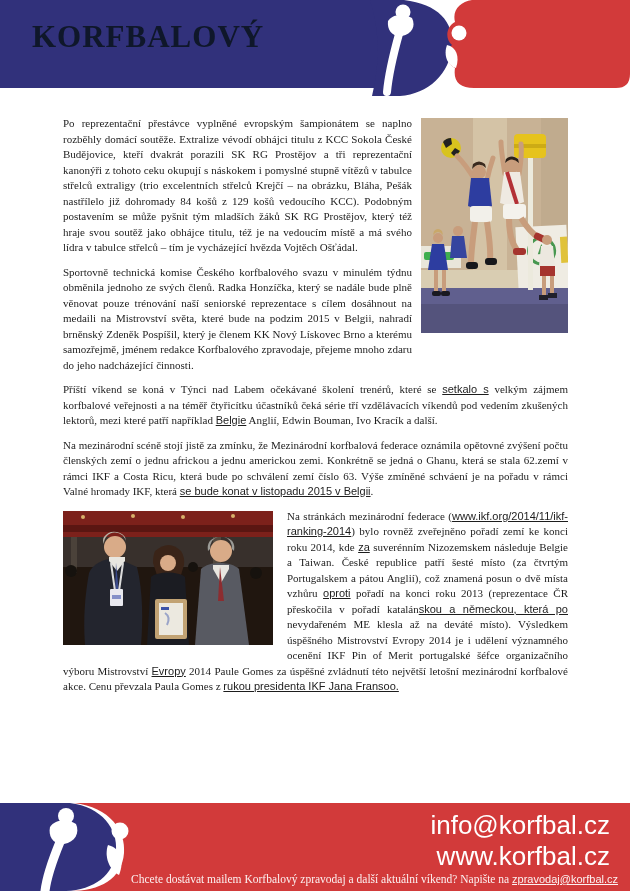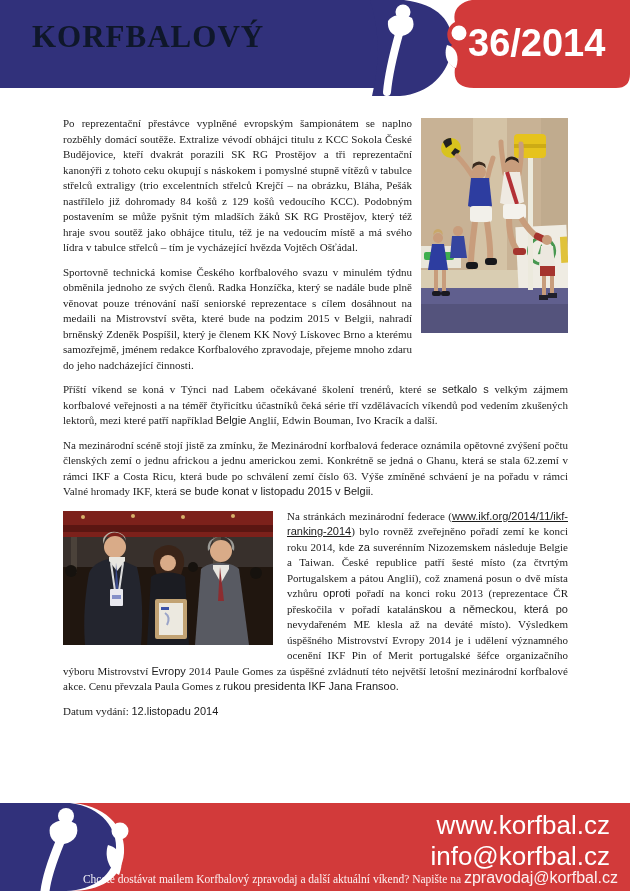--- a/index.html
+++ b/index.html
@@ -11,33 +11,33 @@
   .t1{position:absolute;left:32px;top:8px;font-family:"Liberation Serif",serif;
       font-weight:bold;font-size:31px;color:#0f172a;letter-spacing:1px;white-space:nowrap;margin-top:11px;}
   .t2{position:absolute;left:32px;top:46px;font-family:"Liberation Sans",sans-serif;
       font-weight:400;font-size:30px;color:#fff;letter-spacing:2px;white-space:nowrap;}
   .issue{position:absolute;left:468px;top:0;width:160px;height:88px;line-height:86px;
       font-family:"Liberation Sans",sans-serif;font-weight:bold;font-size:38px;color:#fff;}
   
   .content{position:absolute;left:63px;top:116px;width:505px;color:#1d1d1d;
       font-size:11px;line-height:15.5px;text-align:justify;}
   .content p{margin:0 0 9px 0;}
-  .sans{font-family:"Liberation Sans",sans-serif;}
+  .sans{font-family:"Liberation Sans",sans-serif;text-decoration:underline;}
   .u{text-decoration:underline;}
   .photo-match{float:right;width:147px;height:215px;margin:2px 0 10px 9px;display:block;}
   .photo-award{float:left;width:210px;height:134px;margin:2px 14px 7px 0;display:block;}
   .date{margin-top:14px;}
   
   .footer{position:absolute;left:0;bottom:0;width:630px;height:88px;background:var(--red,#d23a3a);}
   .footer-logo{position:absolute;left:0;bottom:0;width:140px;height:88px;display:block;}
   .contact{position:absolute;right:20px;top:7px;text-align:right;color:#fff;
       font-family:"Liberation Sans",sans-serif;font-size:26px;line-height:31px;font-weight:400;}
   .note{position:absolute;right:12px;bottom:5px;color:rgba(255,255,255,.93);
       font-size:11.5px;line-height:14px;font-family:"Liberation Serif",serif;white-space:nowrap;}
-  .note .sans{font-size:16px;}
+  .note .sans{font-size:11px;}
 </style>
 </head>
 <body>
 
 <div class="page">
 
   <header class="masthead">
     <svg class="mast-art" viewBox="0 0 630 100" xmlns="http://www.w3.org/2000/svg">
       <rect x="0" y="0" width="398" height="88" fill="#31317b"></rect>
       <g>
@@ -46,21 +46,20 @@
         <path d="M388,21 C392,14 404,13 412,18 C416,26 412,34 402,36 C392,37 387,30 388,21 Z" fill="#fff"></path>
         <path d="M399,34 C394,52 389,70 387,92" stroke="#fff" stroke-width="8" fill="none" stroke-linecap="round"></path>
       </g>
       <g>
         <path d="M472,0 H630 V74 Q630,88 616,88 H474 Q452,88 455,68 C444,62 446,50 452,45 C444,38 447,26 455,22 C452,10 460,2 472,0 Z" fill="#d23a3a"></path>
         <circle cx="459" cy="33" r="7.5" fill="#fff"></circle>
         <path d="M447,45 C456,47 460,56 456,68 C448,66 443,56 447,45 Z" fill="#fff"></path>
       </g>
     </svg>
     <div class="t1">KORFBALOVÝ</div>
-    <div class="issue">36/2014</div>
   </header>
 
   <main class="content">
 
     <svg class="photo-match" viewBox="0 0 147 215" xmlns="http://www.w3.org/2000/svg">
       <rect width="147" height="215" fill="#c8b295"></rect>
       <rect x="52" y="0" width="34" height="160" fill="#d4c3a6"></rect>
       <rect x="120" y="0" width="27" height="160" fill="#c0ab8e"></rect>
       <rect x="0" y="152" width="147" height="20" fill="#d9cdb2"></rect>
       <rect x="0" y="128" width="40" height="22" fill="#e9e6da"></rect>
@@ -166,33 +165,32 @@
         <path d="M138,58 C146,50 168,50 176,58 L186,134 H132 Z" fill="#585a62"></path>
         <path d="M150,58 l8,14 8,-14 v-4 h-16 z" fill="#e8e6e0"></path>
         <path d="M157,56 l4,34 -6,0 z" fill="#8c2d30"></path>
         <circle cx="158" cy="40" r="11" fill="#d9ab88"></circle>
         <path d="M147,38 q0,-10 8,-12 q-12,2 -10,14 z" fill="#9b9b97"></path>
         <path d="M169,38 q0,-10 -8,-12 q12,2 10,14 z" fill="#9b9b97"></path>
       </g>
     </svg>
 
     <p><span>Na stránkách mezinárodní federace (</span><span class="sans u">www.ikf.org/2014/11/ikf-ranking-2014</span><span>) bylo rovněž zveřejněno pořadí zemí ke konci roku 2014, kde </span><span class="sans">za</span><span> suverénním Nizozemskem následuje Belgie a Taiwan. České republice patří šesté místo (za čtvrtým Portugalskem a pátou Anglií), což znamená posun o dvě místa vzhůru </span><span class="sans">oproti</span><span> pořadí na konci roku 2013 (reprezentace ČR přeskočila v pořadí katalán</span><span class="sans">skou a německou, která po</span><span> nevydařeném ME klesla až na deváté místo). Výsledkem úspěšného Mistrovství Evropy 2014 je i udělení významného ocenění IKF Pin of Merit portugalské šéfce organizačního výboru Mistrovství </span><span class="sans">Evropy</span><span> 2014 Paule Gomes za úspěšné zvládnutí této největší letošní mezinárodní korfbalové akce. Cenu převzala Paula Gomes z </span><span class="sans">rukou presidenta IKF Jana Fransoo.</span></p>
-    <p class="date"><span>Datum vydání: </span><span class="sans">12.listopadu 2014</span></p>
   </main>
 
   <footer class="footer">
     <svg class="footer-logo" viewBox="0 0 140 88" xmlns="http://www.w3.org/2000/svg">
       <path d="M0,0 H74 C110,4 126,28 124,50 C122,76 100,88 70,88 H0 Z" fill="#fff"></path>
       <path d="M0,0 H70 C102,4 118,26 116,48 C114,72 94,87 66,88 H0 Z" fill="#31317b"></path>
       <circle cx="66" cy="13" r="8" fill="#fff"></circle>
       <path d="M50,24 C55,16 68,15 76,21 C80,30 75,39 64,41 C53,42 48,33 50,24 Z" fill="#fff"></path>
       <path d="M60,39 C53,56 47,72 45,88" stroke="#fff" stroke-width="9" fill="none" stroke-linecap="round"></path>
       <circle cx="120" cy="28" r="8.5" fill="#fff"></circle>
       <path d="M108,42 C120,45 125,57 119,72 C109,67 104,53 108,42 Z" fill="#fff"></path>
     </svg>
     <div class="contact">
+      <div>info@korfbal.cz</div>
       <div>www.korfbal.cz</div>
-      <div>info@korfbal.cz</div>
     </div>
     <div class="note"><span>Chcete dostávat mailem Korfbalový zpravodaj a další aktuální víkend? Napište na </span><span class="sans">zpravodaj@korfbal.cz</span></div>
   </footer>
 
 </div>
 
 </body></html>

